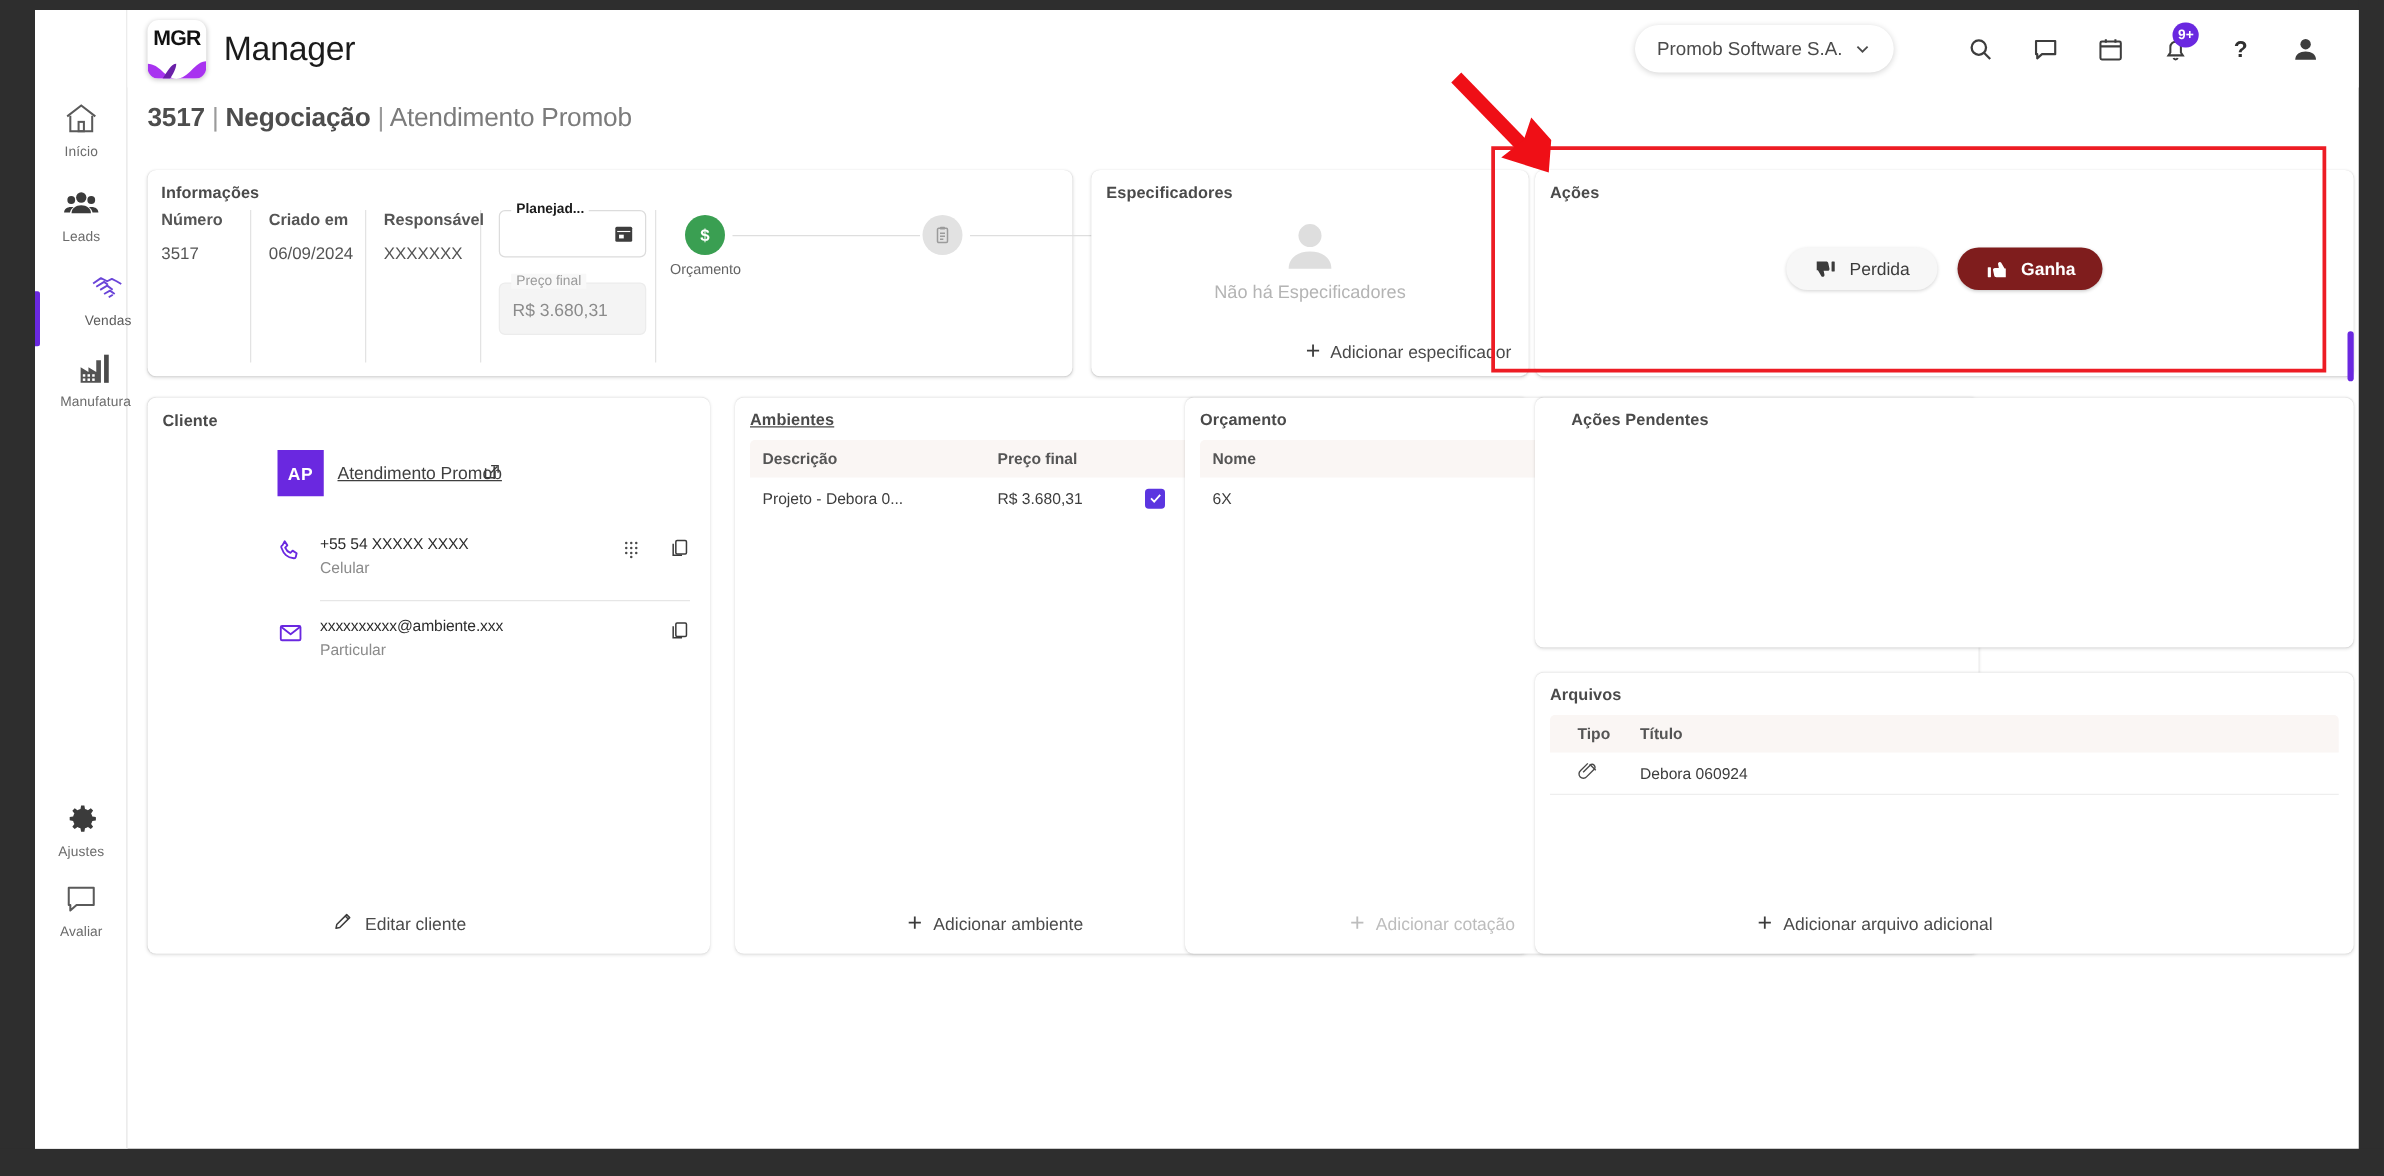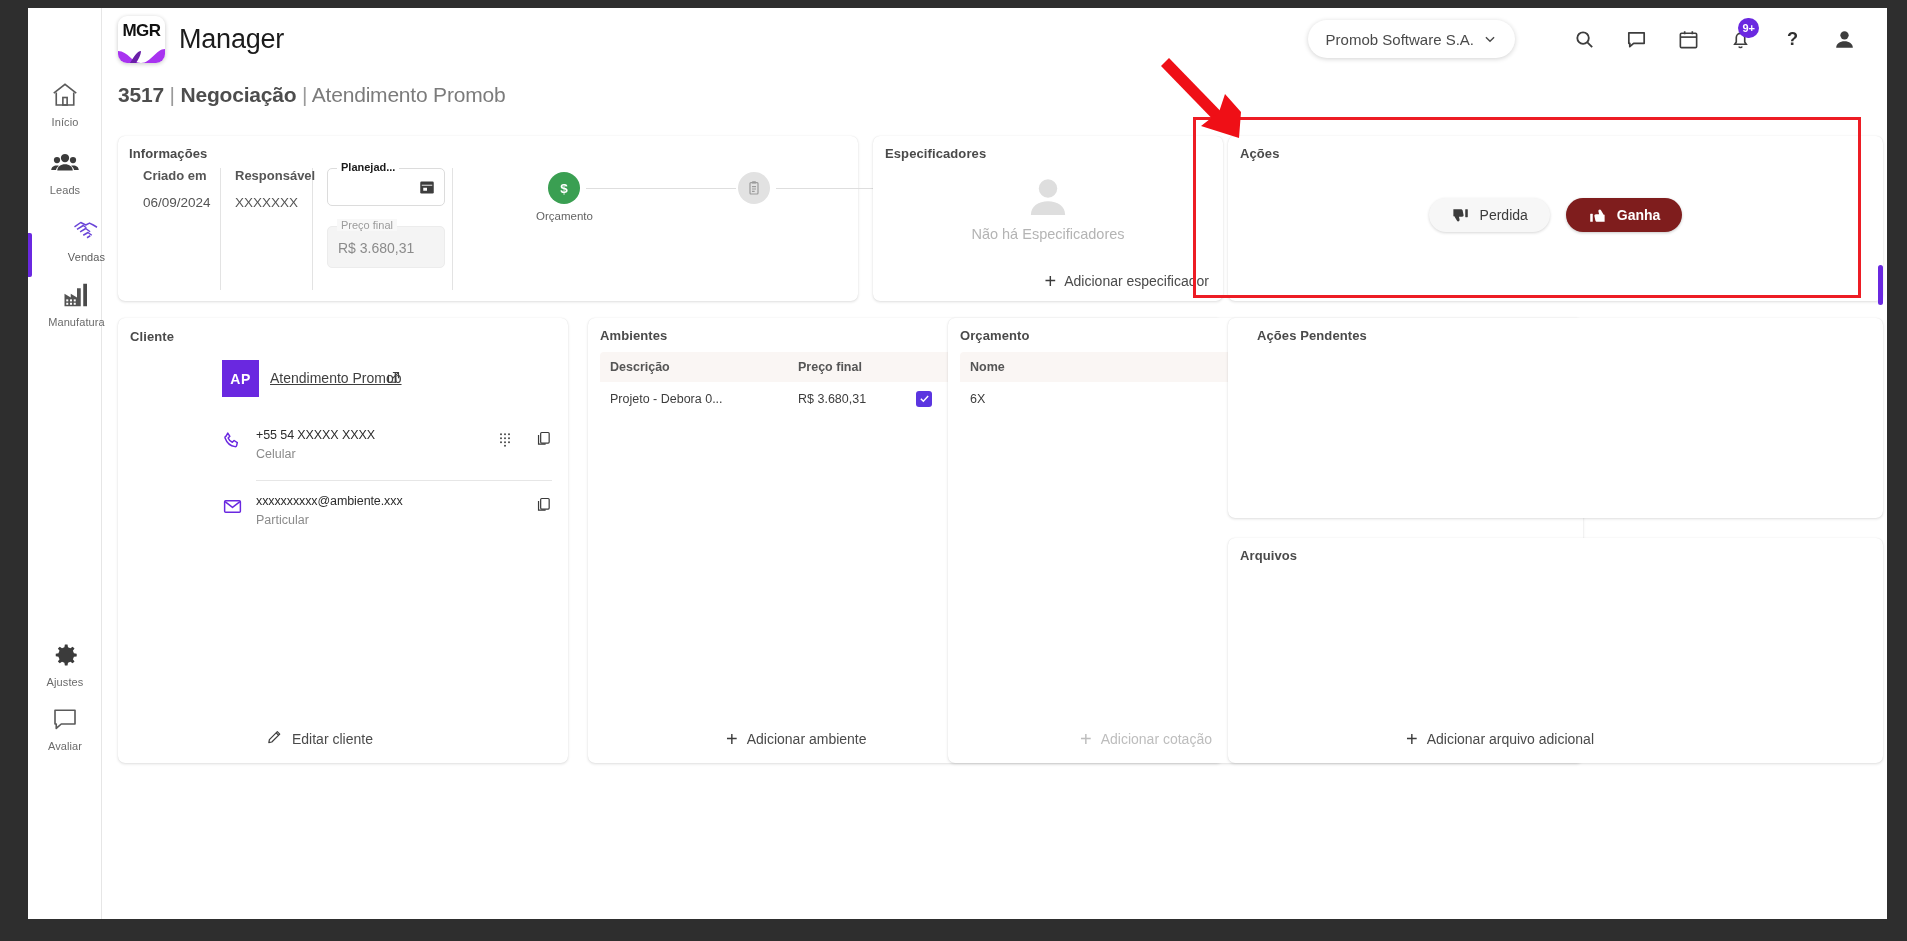--- a/index.html
+++ b/index.html
@@ -384,20 +384,24 @@
       <span class="pt-sep">|</span>
       <span class="pt-strong">Negociação</span>
       <span class="pt-sep">|</span>
       <span class="pt-light">Atendimento Promob</span>
     </div>
 
     <section class="card" id="card-info">
       <div class="card-title info-title">Informações</div>
 
       <div class="info-cols">
+        <div class="info-col" style="width:72px;">
+          <div class="ic-label">Número</div>
+          <div class="ic-value">3517</div>
+        </div>
         <div class="info-col" style="width:92px; padding-left:14px;">
           <div class="ic-label">Criado em</div>
           <div class="ic-value">06/09/2024</div>
         </div>
         <div class="info-col" style="width:92px; padding-left:14px;">
           <div class="ic-label">Responsável</div>
           <div class="ic-value">XXXXXXX</div>
         </div>
         <div class="info-col" style="width:140px; padding-left:14px;">
           <div class="field">
@@ -559,21 +563,21 @@
           <svg width="17" height="17" viewBox="0 0 24 24" fill="none" stroke="#3d3d3d" stroke-width="1.7" stroke-linejoin="round">
               <path d="M4 19.2 4.8 15 16 3.8l3.4 3.4L8.2 18.4z"></path>
               <path d="M14.4 5.4 17.8 8.8"></path>
             </svg>
         </span>
         <span>Editar cliente</span>
       </div>
     </section>
 
     <section class="card" id="card-amb">
-      <div class="card-title" style="position:absolute;left:12px;top:10px;">Ambientes</div>
+      <div class="card-title" style="position:absolute;left:12px;top:10px;text-decoration:underline;">Ambientes</div>
       <span class="view-toggle">
         <svg width="23" height="18" viewBox="0 0 24 18" fill="none" stroke="#4f4f4f" stroke-width="1.6">
             <rect x="1.5" y="2" width="21" height="13"></rect>
             <path d="M8.5 2v13M15.5 2v13"></path>
           </svg>
       </span>
 
       <div class="tbl">
         <div class="tbl-head">
           <span class="cell" style="width:188px;">Descrição</span>
@@ -650,20 +654,35 @@
       </div>
     </section>
 
     <section class="card" id="card-pend">
       <div class="card-title" style="position:absolute;left:29px;top:10px;">Ações Pendentes</div>
     </section>
 
     <section class="card" id="card-arq">
       <div class="card-title" style="position:absolute;left:12px;top:10px;">Arquivos</div>
 
+      <div class="tbl">
+        <div class="tbl-head">
+          <span class="cell" style="width:62px; padding-left:22px;">Tipo</span>
+          <span class="cell" style="width:200px;">Título</span>
+        </div>
+        <div class="tbl-row" style="border-bottom:1px solid #eee;">
+          <span class="cell" style="width:62px; padding-left:22px;">
+            <svg width="18" height="18" viewBox="0 0 24 24" fill="none" stroke="#4a4a4a" stroke-width="1.5">
+              <path d="M6 13 13.5 5.5a3 3 0 0 1 4.3 4.3L9.6 18a4.6 4.6 0 1 1-6.5-6.5L11 3.6"></path>
+              <path d="M13 4.5 19.5 11"></path>
+            </svg>
+          </span>
+          <span class="cell" style="width:230px;">Debora 060924</span>
+        </div>
+      </div>
 
       <div class="foot-btn" style="left:178px;">
         <span class="plus-glyph">+</span>
         <span>Adicionar arquivo adicional</span>
       </div>
     </section>
 
     <div class="scroll-track">
       <div class="scroll-thumb"></div>
     </div>

